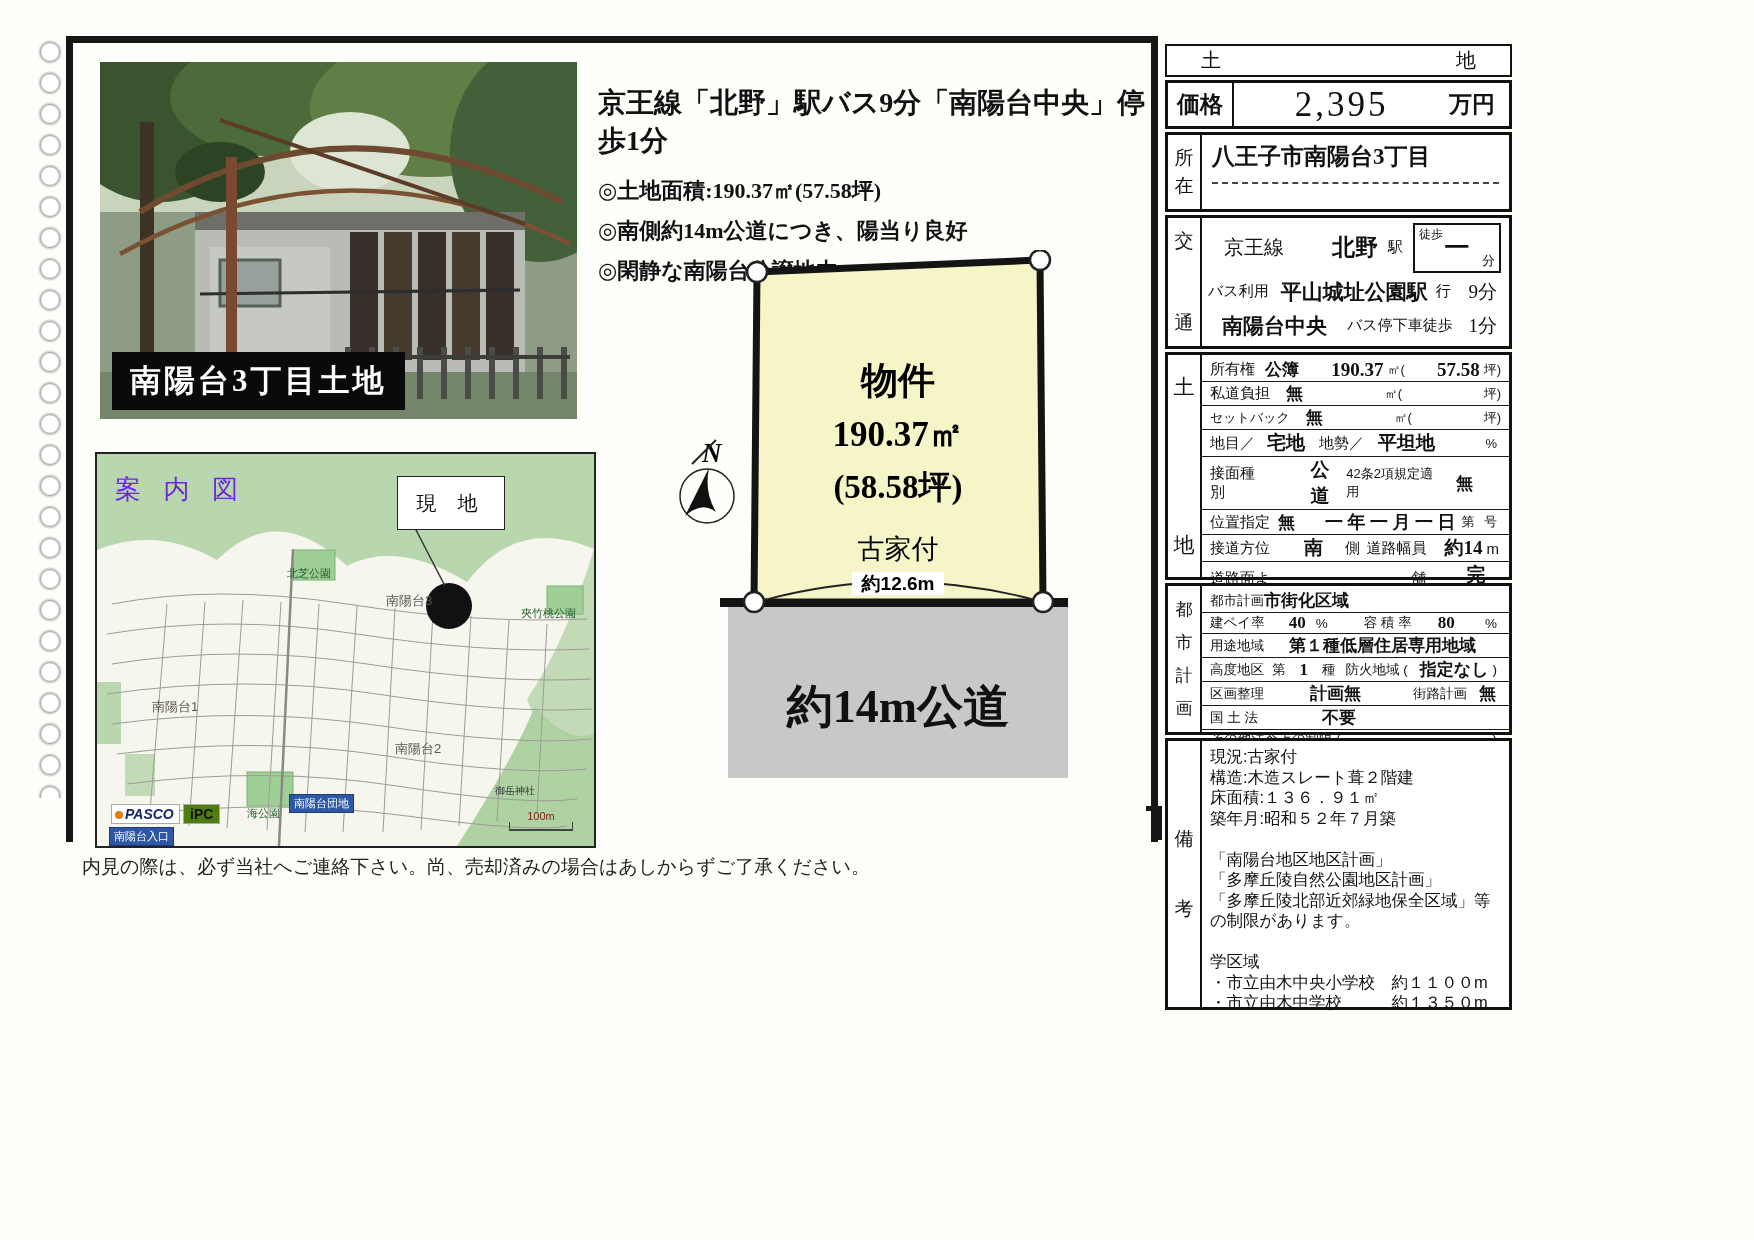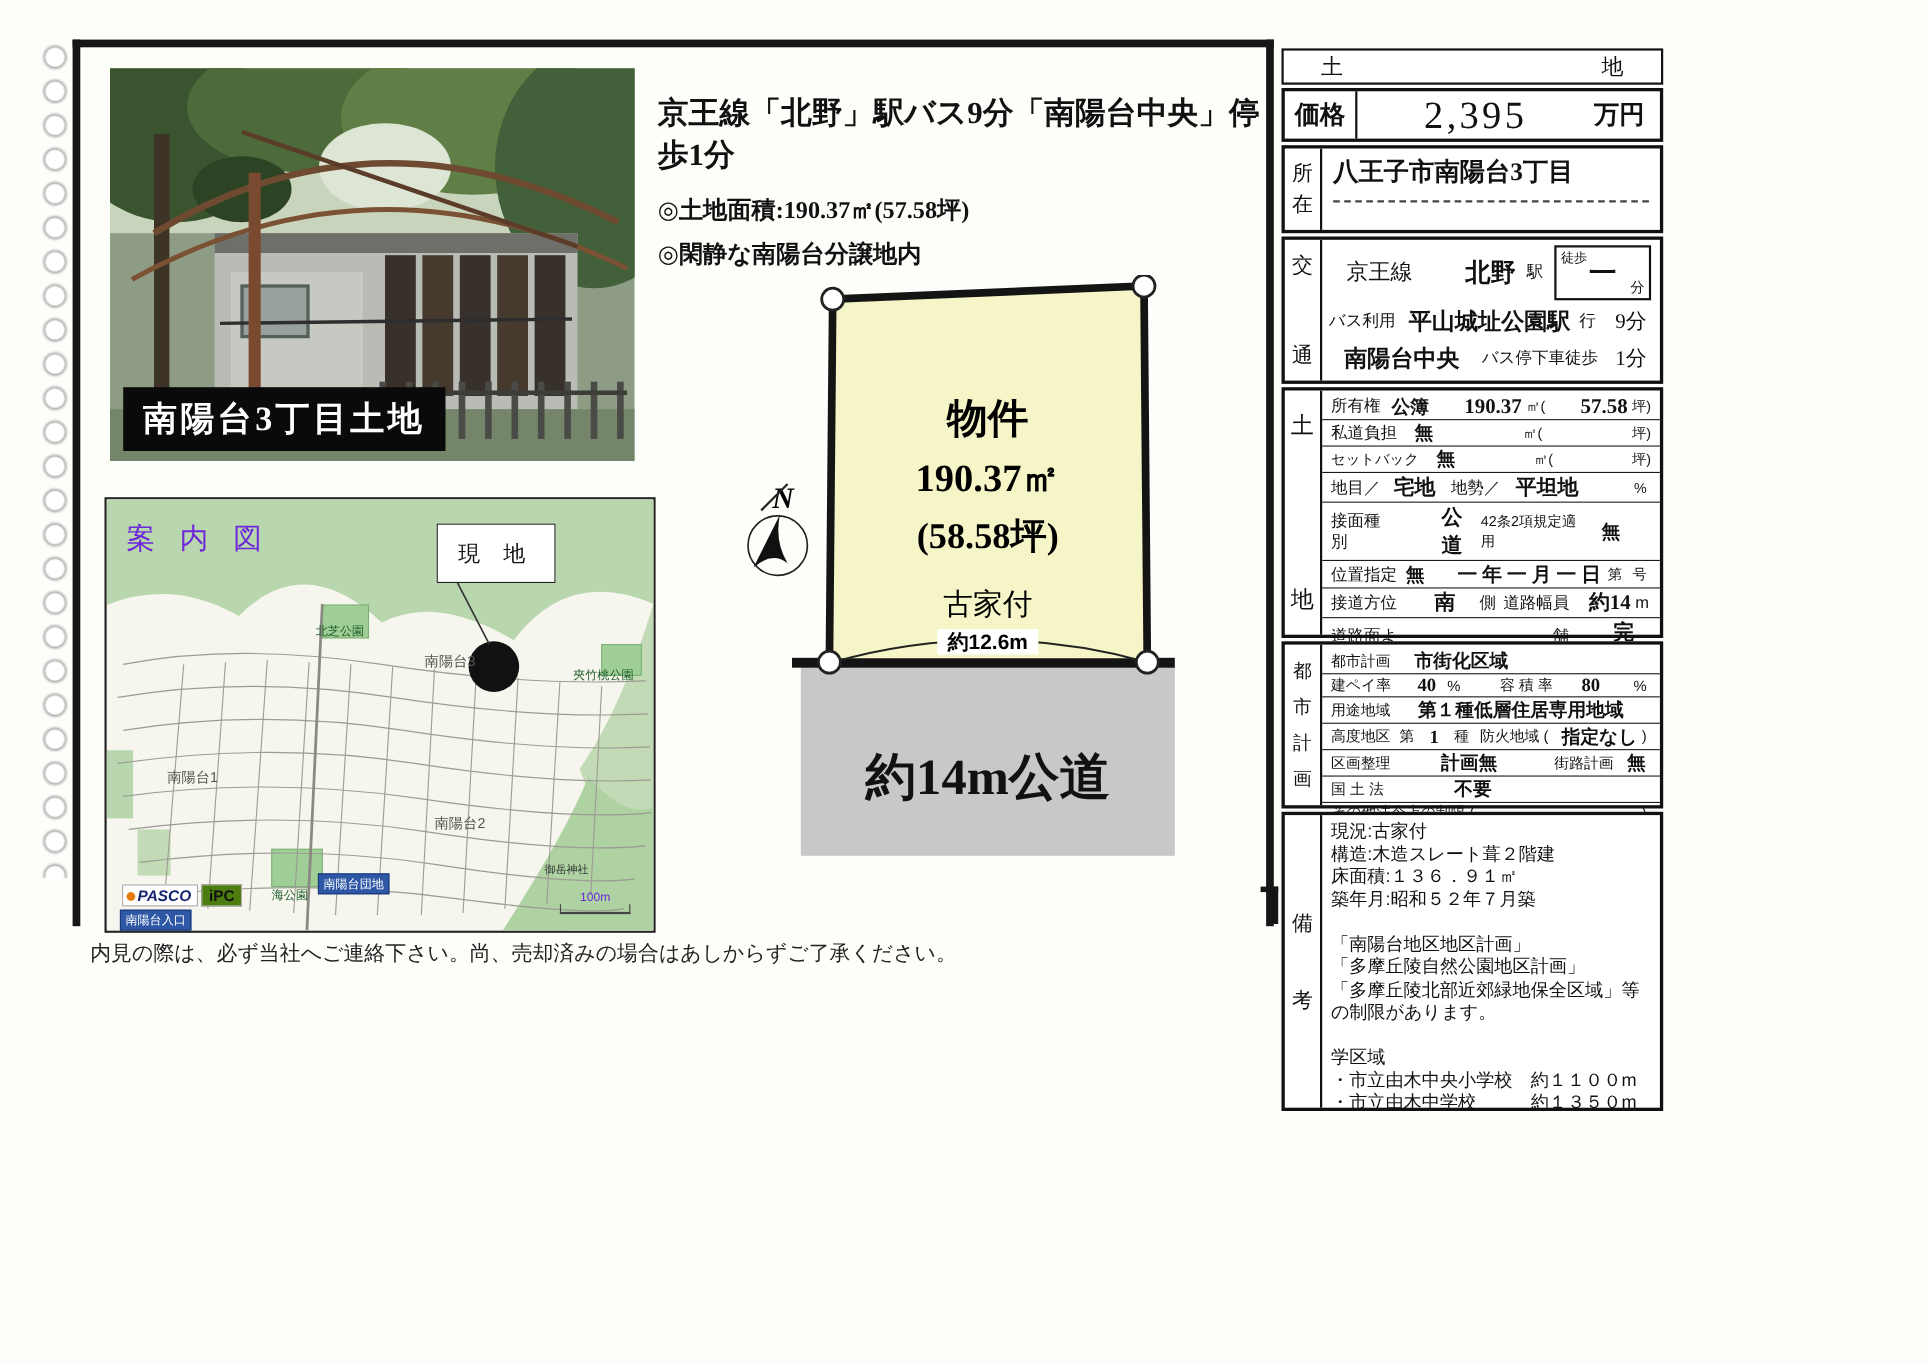--- a/index.html
+++ b/index.html
@@ -37,21 +37,21 @@
   .district{font-size:13px;color:#55544e;}
   .chip{background:#2e58a6;color:#fff;font-size:11px;padding:1px 4px;border:1px solid #1a3a7a;}
   .site-callout{position:absolute;left:300px;top:22px;width:106px;height:52px;background:#fff;
     border:1.5px solid #222;display:flex;align-items:center;justify-content:center;
     font-size:20px;letter-spacing:8px;font-family:"Liberation Serif",serif;color:#111;}
   .logo-pasco{background:#fff;border:1px solid #aaa;color:#15246e;font-weight:bold;font-style:italic;
     font-size:14px;padding:1px 5px 1px 3px;font-family:"Liberation Sans",sans-serif;}
   .pasco-dot{display:inline-block;width:8px;height:8px;border-radius:50%;background:#e87a10;margin-right:2px;}
   .logo-ipc{background:#4d7c0f;border:1px solid #aaa;color:#111;font-weight:bold;font-size:14px;
     padding:1px 6px;font-family:"Liberation Sans",sans-serif;}
-  .scalebar{position:absolute;left:412px;top:356px;width:64px;text-align:center;color:#6d28d9;}
+  .scalebar{position:absolute;left:412px;top:356px;width:64px;text-align:center;color:#7f1d1d;}
   .scalebar .sb-text{font-size:11px;font-family:"Liberation Sans",sans-serif;}
   .scalebar .sb-line{height:7px;border-left:1.5px solid #444;border-right:1.5px solid #444;border-bottom:2px solid #444;}
 
   .disclaimer{position:absolute;left:82px;top:854px;font-size:19px;color:#222;}
 
   
   .ibox{position:absolute;left:1165px;width:347px;border:3px solid #111;background:#fff;
     box-sizing:border-box;display:flex;}
   .ibox .content{flex:1;display:flex;flex-direction:column;min-width:0;}
   .vlab{width:34px;border-right:2px solid #111;display:flex;flex-direction:column;align-items:center;
@@ -119,20 +119,21 @@
       <rect x="437" y="285" width="6" height="52"></rect>
         <rect x="461" y="285" width="6" height="52"></rect>
     </g>
     <line x1="240" y1="295" x2="470" y2="295" stroke="#3c3c38" stroke-width="4"></line>
   </svg>
   <div class="photo-caption">南陽台3丁目土地</div>
 
   <div class="headline">
     <div class="h-access">京王線「北野」駅バス9分「南陽台中央」停歩1分</div>
     <div class="h-bullet">◎土地面積:190.37㎡(57.58坪)</div>
+    <div class="h-bullet">◎南側約14m公道につき、陽当り良好</div>
     <div class="h-bullet">◎閑静な南陽台分譲地内</div>
   </div>
 
   <div class="map">
     <svg width="497" height="392" viewBox="0 0 497 392" xmlns="http://www.w3.org/2000/svg">
       <rect x="0" y="0" width="497" height="392" fill="#f7f6ee"></rect>
       <path d="M0,0 H497 V95 Q420,62 370,128 Q300,86 250,112 Q180,46 120,106 Q60,72 0,96 Z" fill="#b9d7ae"></path>
       <path d="M497,95 Q468,190 430,245 Q455,300 420,392 H497 Z" fill="#c2dbb6"></path>
       <path d="M360,392 Q418,302 438,252 Q470,290 497,280 V392 Z" fill="#aed2a2"></path>
       <rect x="0" y="228" width="24" height="62" fill="#b9d7ae"></rect>
@@ -335,21 +336,21 @@
   <div class="ibox" style="top:583px;height:152px;">
     <div class="vlab" style="font-size:17px;padding:12px 0;">
       <span>都</span>
       <span>市</span>
       <span>計</span>
       <span>画</span>
     </div>
     <div class="content" style="padding:3px 0;">
       <div class="trow">
         <span class="clb">都市計画</span>
-        <span class="cv" style="margin-left:22px;font-family:Liberation Serif, serif;">市街化区域</span>
+        <span class="cv" style="margin-left:0;font-family:Liberation Serif, serif;">市街化区域</span>
       </div>
       <div class="trow">
         <span class="clb">建ペイ率</span>
         <span class="cv" style="margin-left:24px;">40</span>
         <span class="clb" style="margin-left:10px;">%</span>
         <span class="clb" style="margin-left:36px;">容 積 率</span>
         <span class="cv" style="margin-left:26px;">80</span>
         <span class="clb mla" style="margin-right:4px;">%</span>
       </div>
       <div class="trow">

